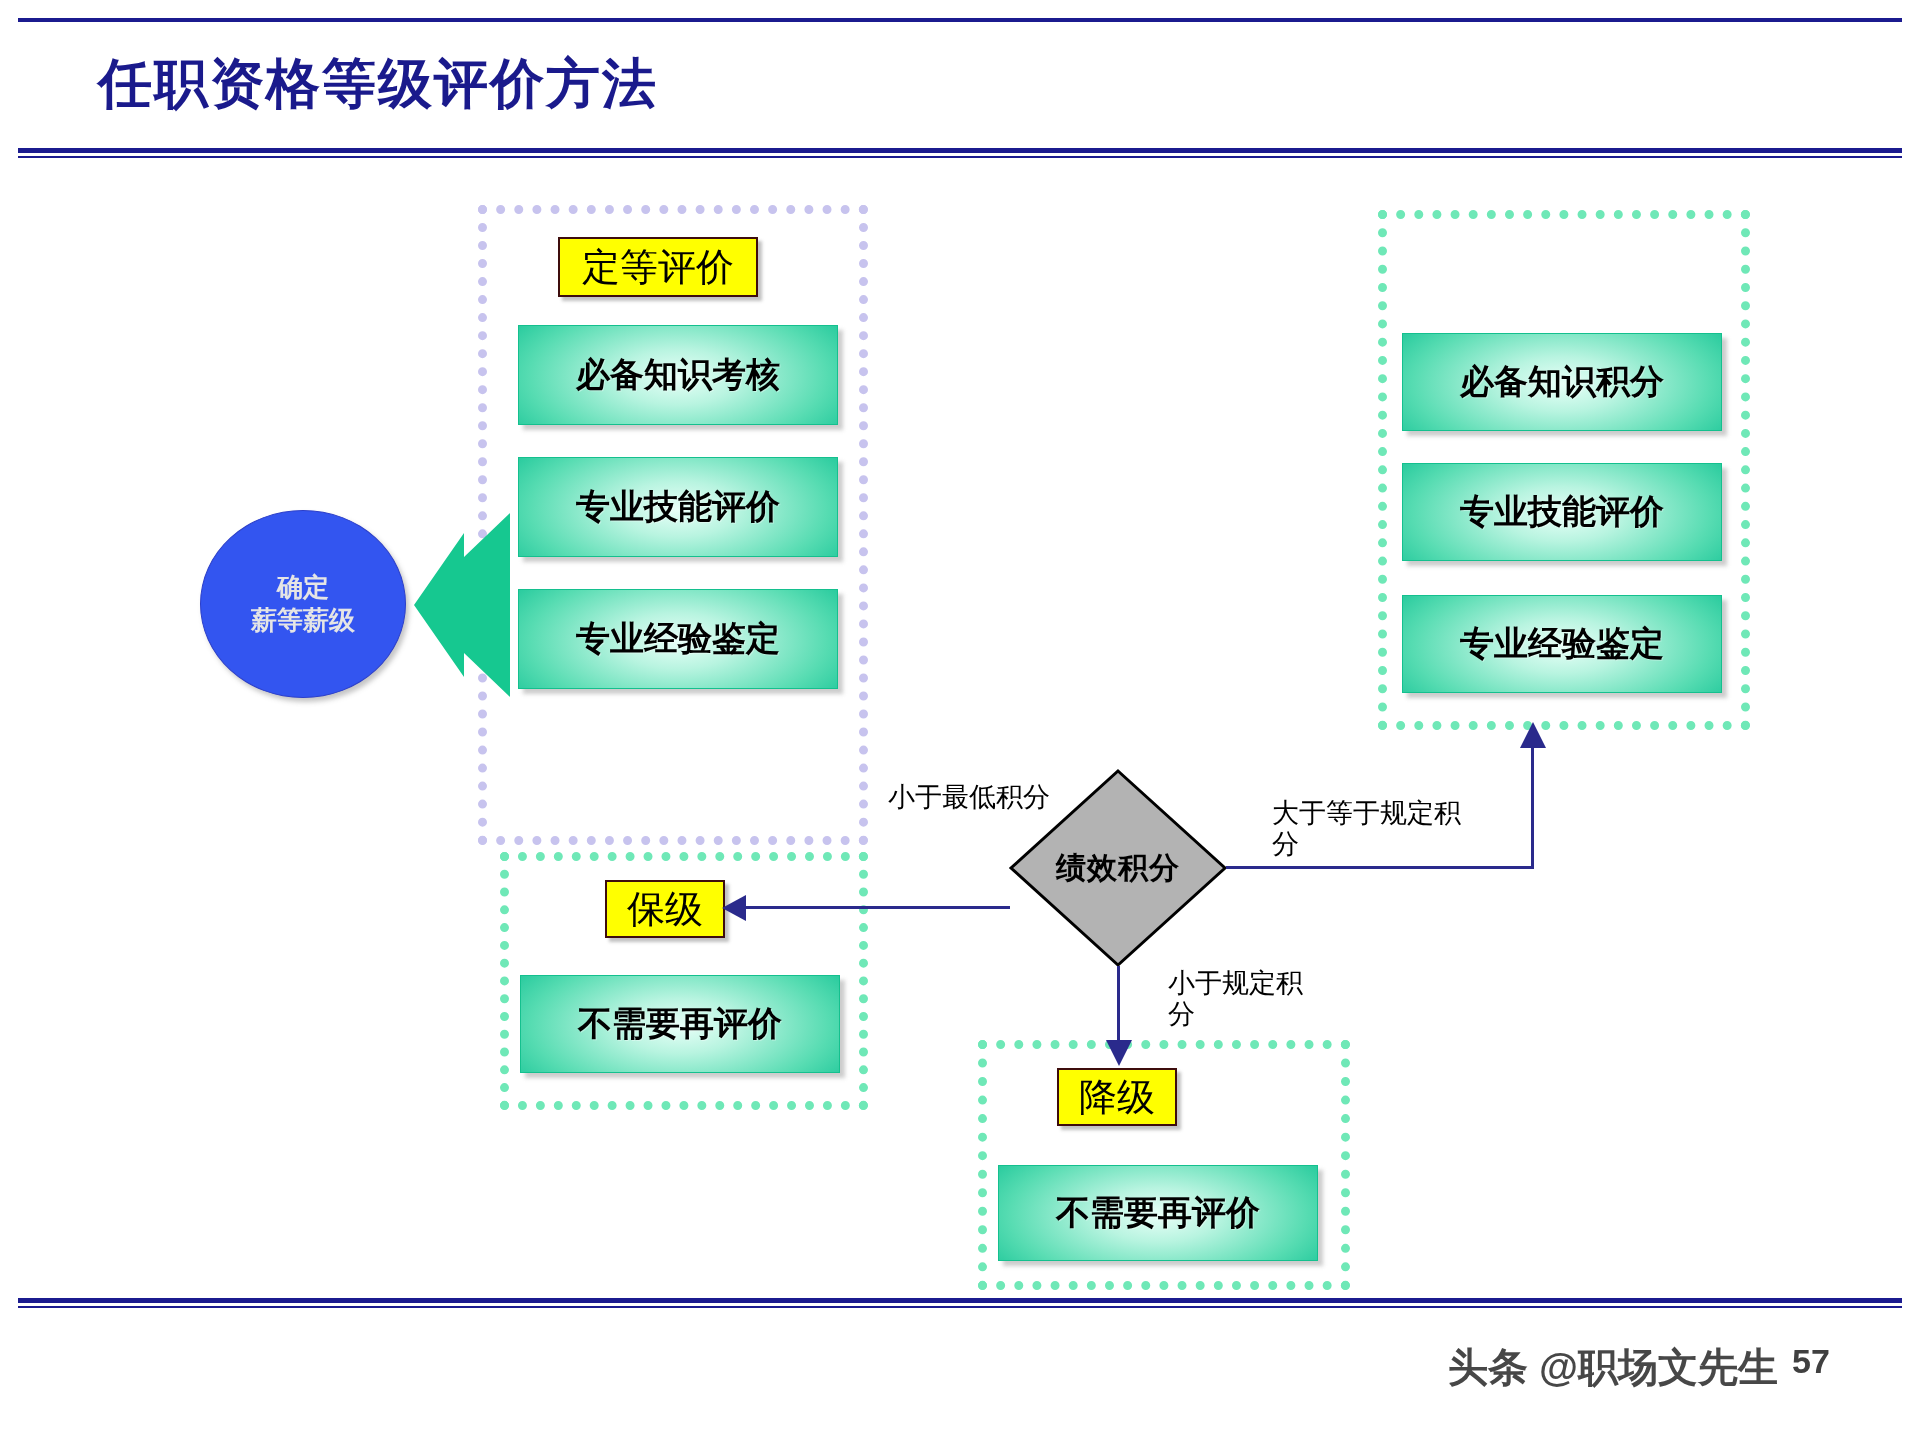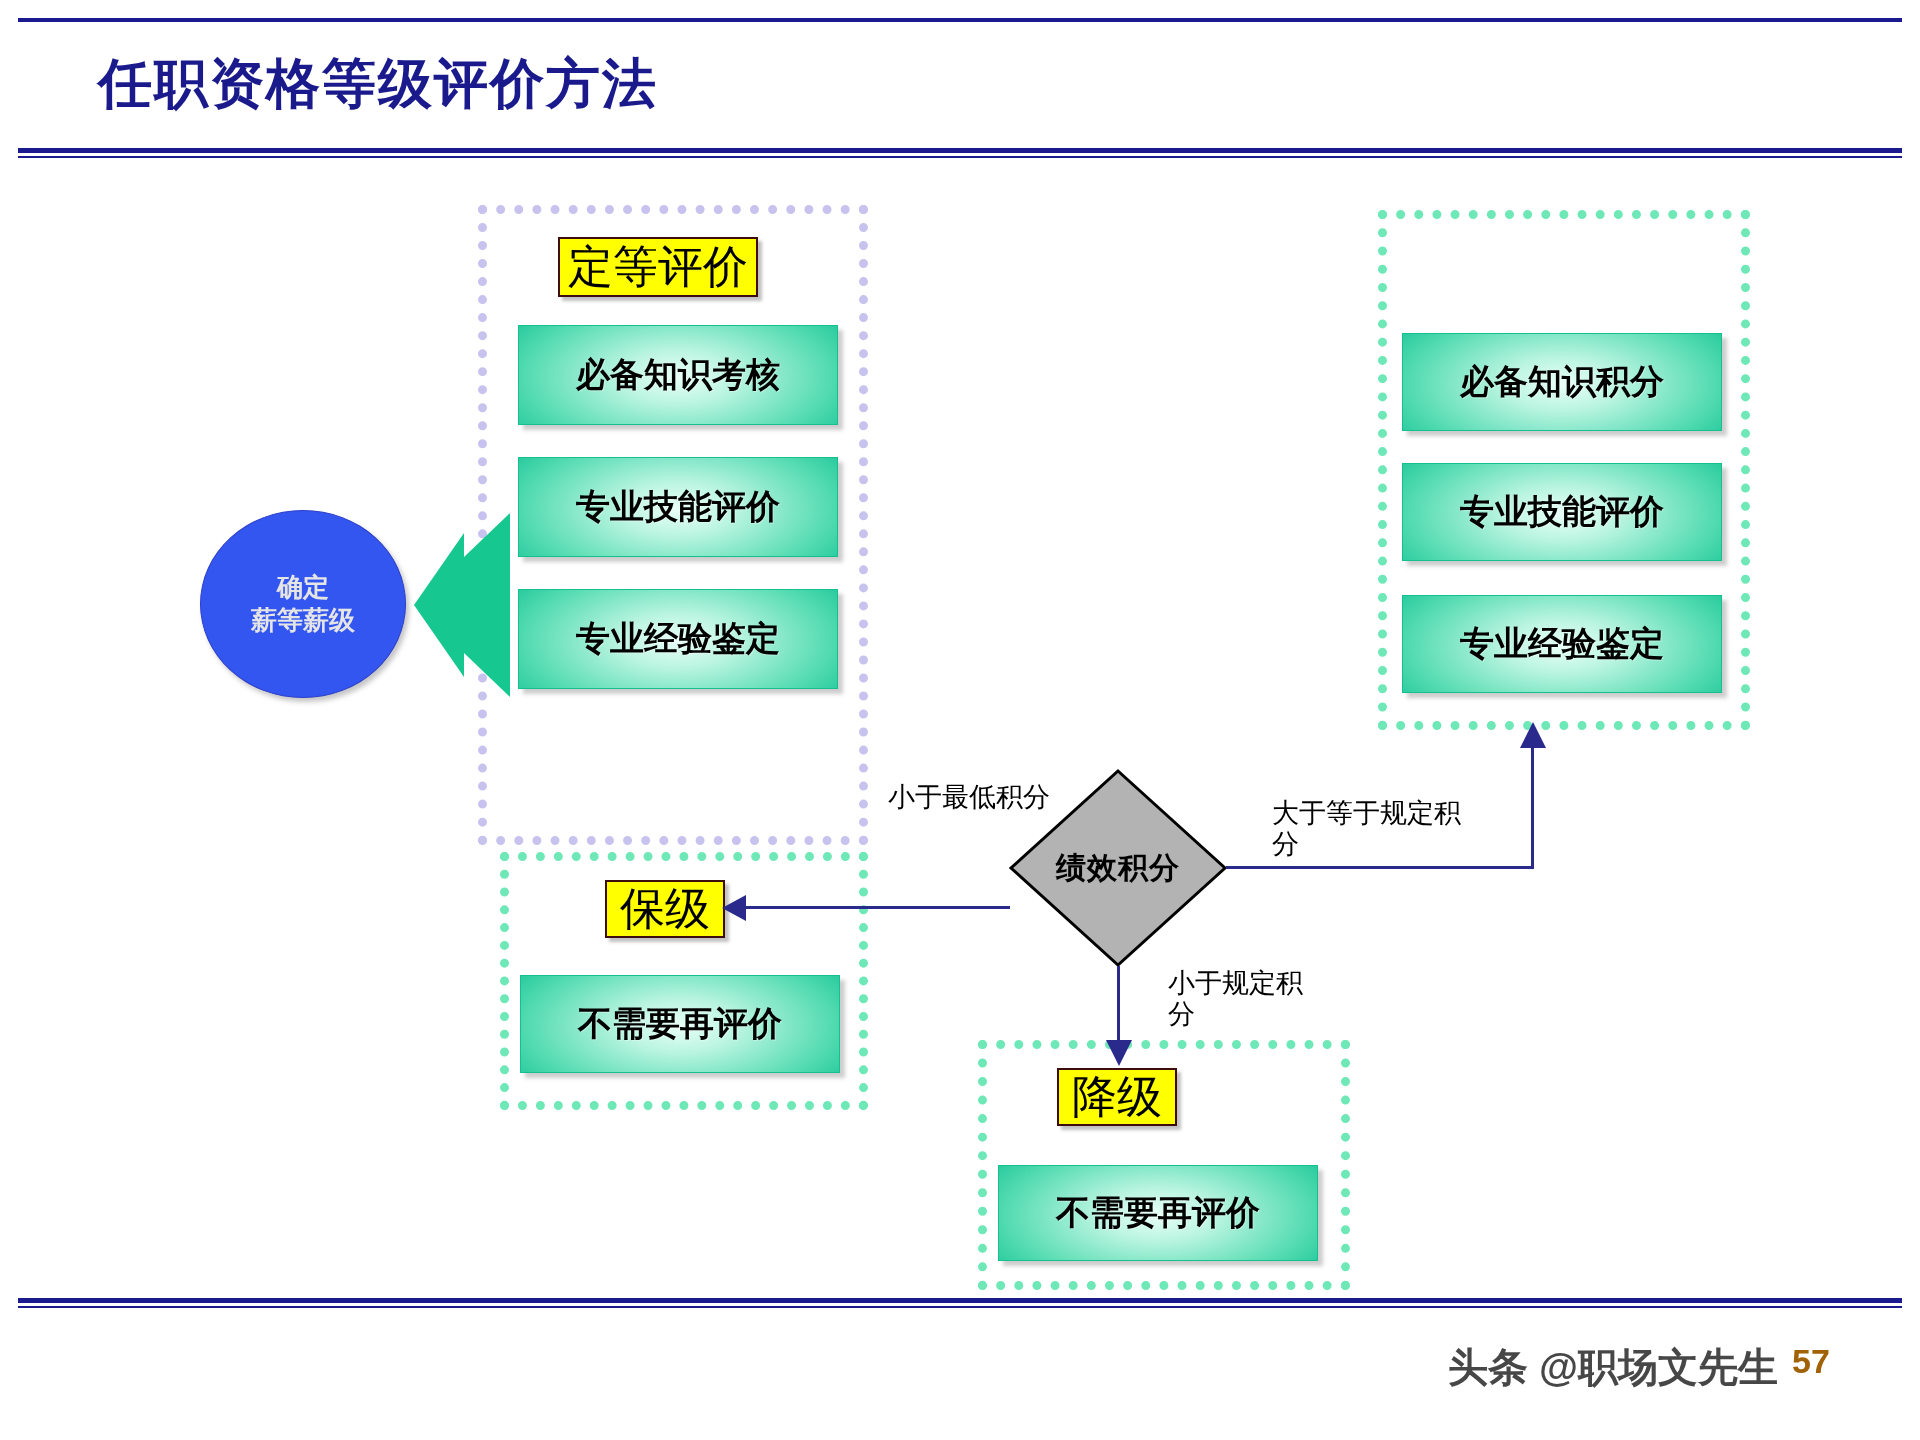--- a/index.html
+++ b/index.html
@@ -60,21 +60,21 @@
   }
   .dotted-lavender { border-color: #c7c3ee; }
   .dotted-green    { border-color: #6fe8b7; }
 
   
   .yellow-chip {
     position: absolute;
     background: #ffff00;
     border: 2px solid #3d0d0d;
     display: flex; align-items: center; justify-content: center;
-    font-size: 45px; color: #000000;
+    font-size: 38px; color: #000000;
     box-shadow: 4px 4px 3px rgba(120,120,120,0.45);
     white-space: nowrap;
   }
 
   
   .green-item {
     position: absolute;
     border: 1px solid #14c08e;
     background:
       radial-gradient(ellipse 85% 130% at 50% 52%,
@@ -134,21 +134,21 @@
   .navy-line { position: absolute; background: #2a2a8c; }
 
   
   #watermark {
     position: absolute; left: 1448px; top: 1340px;
     font-size: 40px; color: #3a3a3a; font-weight: bold;
     white-space: nowrap; opacity: 0.93;
   }
   #page-number {
     position: absolute; left: 1792px; top: 1342px;
-    font-size: 34px; color: #a16207; font-weight: bold;
+    font-size: 34px; color: #404040; font-weight: bold;
   }
 </style>
 </head>
 <body>
 
 <div id="slide">
 
   <div class="rule-top"></div>
   <div id="page-title">任职资格等级评价方法</div>
   <div class="rule-under"></div>

